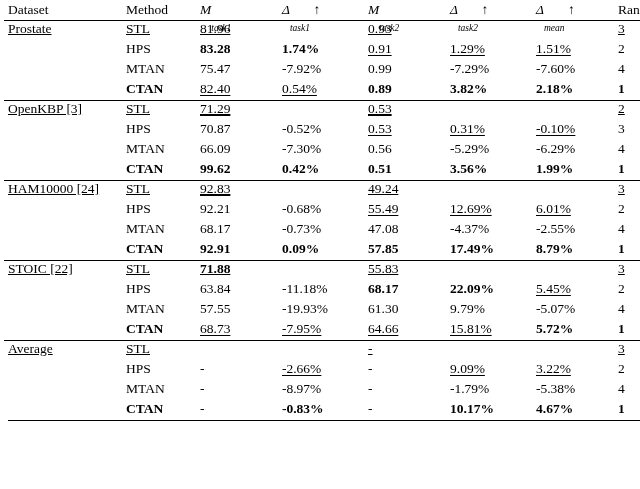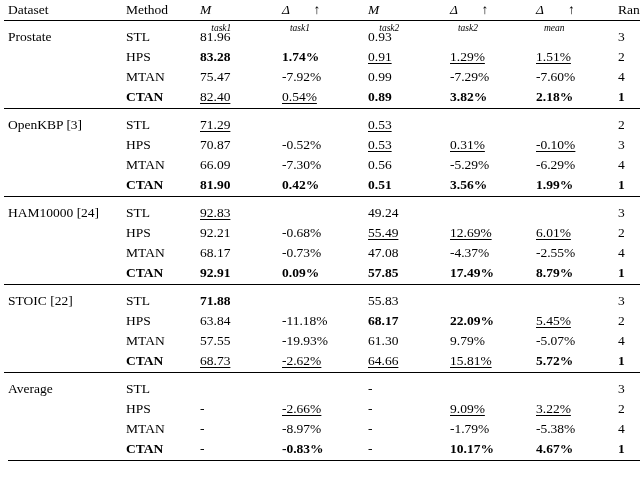--- a/index.html
+++ b/index.html
@@ -44,21 +44,22 @@
   thead th {
     font-size: 13.5px;
     padding-bottom: 4px;
     padding-top: 2px;
   }
   .rule-top td, .rule-top th {
     border-bottom: 1.1px solid #000;
   }
   tr.group-start td {
     border-top: 1.1px solid #000;
-    padding-top: 8px;
+    padding-top: 0;
+    text-decoration: underline;
   }
   tr.last-row td {
     padding-bottom: 3px;
   }
   .bottom-rule {
     border-top: 1.1px solid #000;
     width: 632px;
     margin-left: 4px;
     height: 0;
   }
@@ -169,21 +170,21 @@
           <td class="numcell"><span>66.09</span></td>
           <td class="numcell"><span>-7.30%</span></td>
           <td class="numcell"><span>0.56</span></td>
           <td class="numcell"><span>-5.29%</span></td>
           <td class="numcell"><span>-6.29%</span></td>
           <td class="numcell"><span>4</span></td>
         </tr>
         <tr class="last-row">
           <td></td>
           <td class="numcell"><span class="b">CTAN</span></td>
-          <td class="numcell"><span class="b">81.90</span></td>
+          <td class="numcell"><span class="b">99.62</span></td>
           <td class="numcell"><span class="b">0.42%</span></td>
           <td class="numcell"><span class="b">0.51</span></td>
           <td class="numcell"><span class="b">3.56%</span></td>
           <td class="numcell"><span class="b">1.99%</span></td>
           <td class="numcell"><span class="b">1</span></td>
         </tr>
         <tr class="group-start">
           <td>HAM10000 [24]</td>
           <td class="numcell"><span>STL</span></td>
           <td class="numcell"><span class="u">92.83</span></td>
@@ -250,21 +251,21 @@
           <td class="numcell"><span>-19.93%</span></td>
           <td class="numcell"><span>61.30</span></td>
           <td class="numcell"><span>9.79%</span></td>
           <td class="numcell"><span>-5.07%</span></td>
           <td class="numcell"><span>4</span></td>
         </tr>
         <tr class="last-row">
           <td></td>
           <td class="numcell"><span class="b">CTAN</span></td>
           <td class="numcell"><span class="u">68.73</span></td>
-          <td class="numcell"><span class="u">-2.62%</span></td>
+          <td class="numcell"><span class="u">-7.95%</span></td>
           <td class="numcell"><span class="u">64.66</span></td>
           <td class="numcell"><span class="u">15.81%</span></td>
           <td class="numcell"><span class="b">5.72%</span></td>
           <td class="numcell"><span class="b">1</span></td>
         </tr>
         <tr class="group-start">
           <td>Average</td>
           <td class="numcell"><span>STL</span></td>
           <td class="numcell"></td>
           <td class="numcell"></td>

